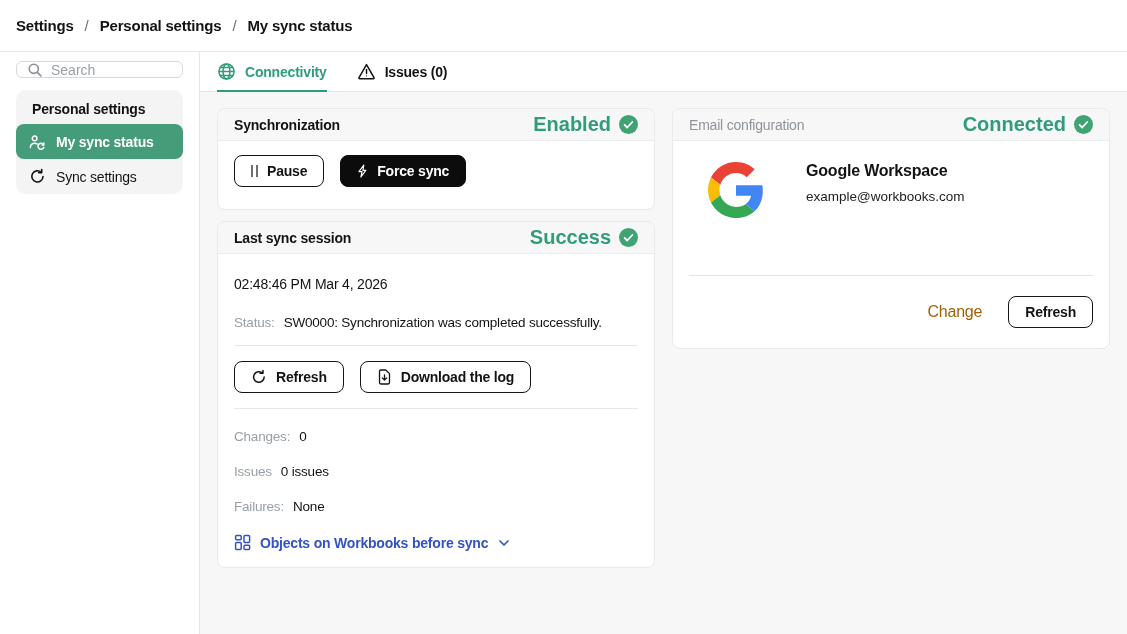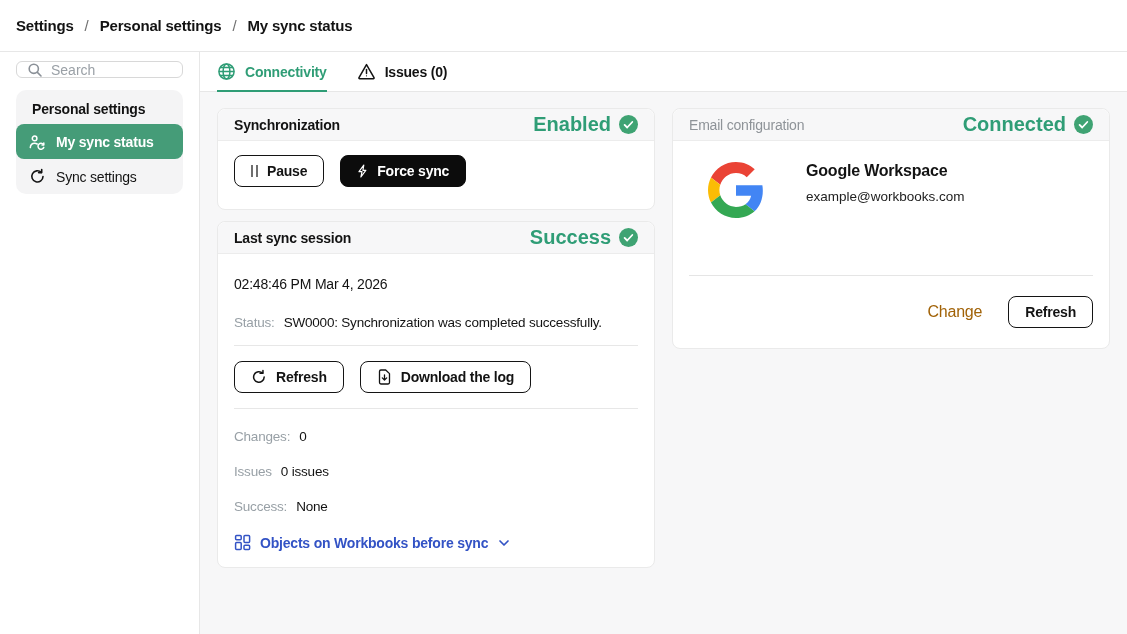--- a/index.html
+++ b/index.html
@@ -235,21 +235,21 @@
 
             <div class="meta-row">
               <span class="k">Changes:</span>
               <span>0</span>
             </div>
             <div class="meta-row">
               <span class="k">Issues</span>
               <span>0 issues</span>
             </div>
             <div class="meta-row">
-              <span class="k">Success:</span>
+              <span class="k">Failures:</span>
               <span>None</span>
             </div>
 
             <div class="obj-link">
               <span style="display:flex;">
                 <svg width="17" height="17" viewBox="0 0 17 17" fill="none" stroke="#3353c5" stroke-width="1.5">
                   <rect x="1.6" y="1.6" width="5.6" height="4.2" rx="1"></rect>
                   <rect x="1.6" y="8.6" width="5.6" height="6.8" rx="1"></rect>
                   <rect x="10" y="1.6" width="5.6" height="6.8" rx="1"></rect>
                   <rect x="10" y="11.2" width="5.6" height="4.2" rx="1"></rect>

